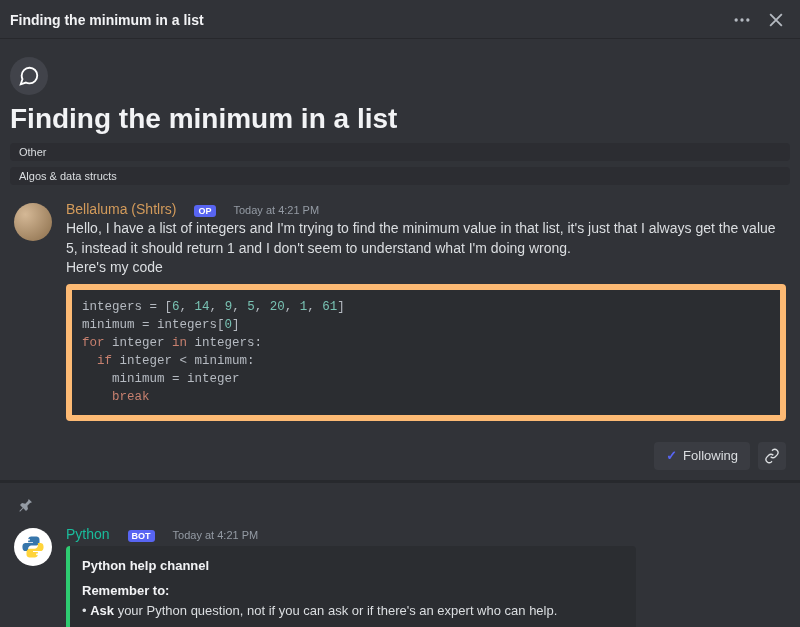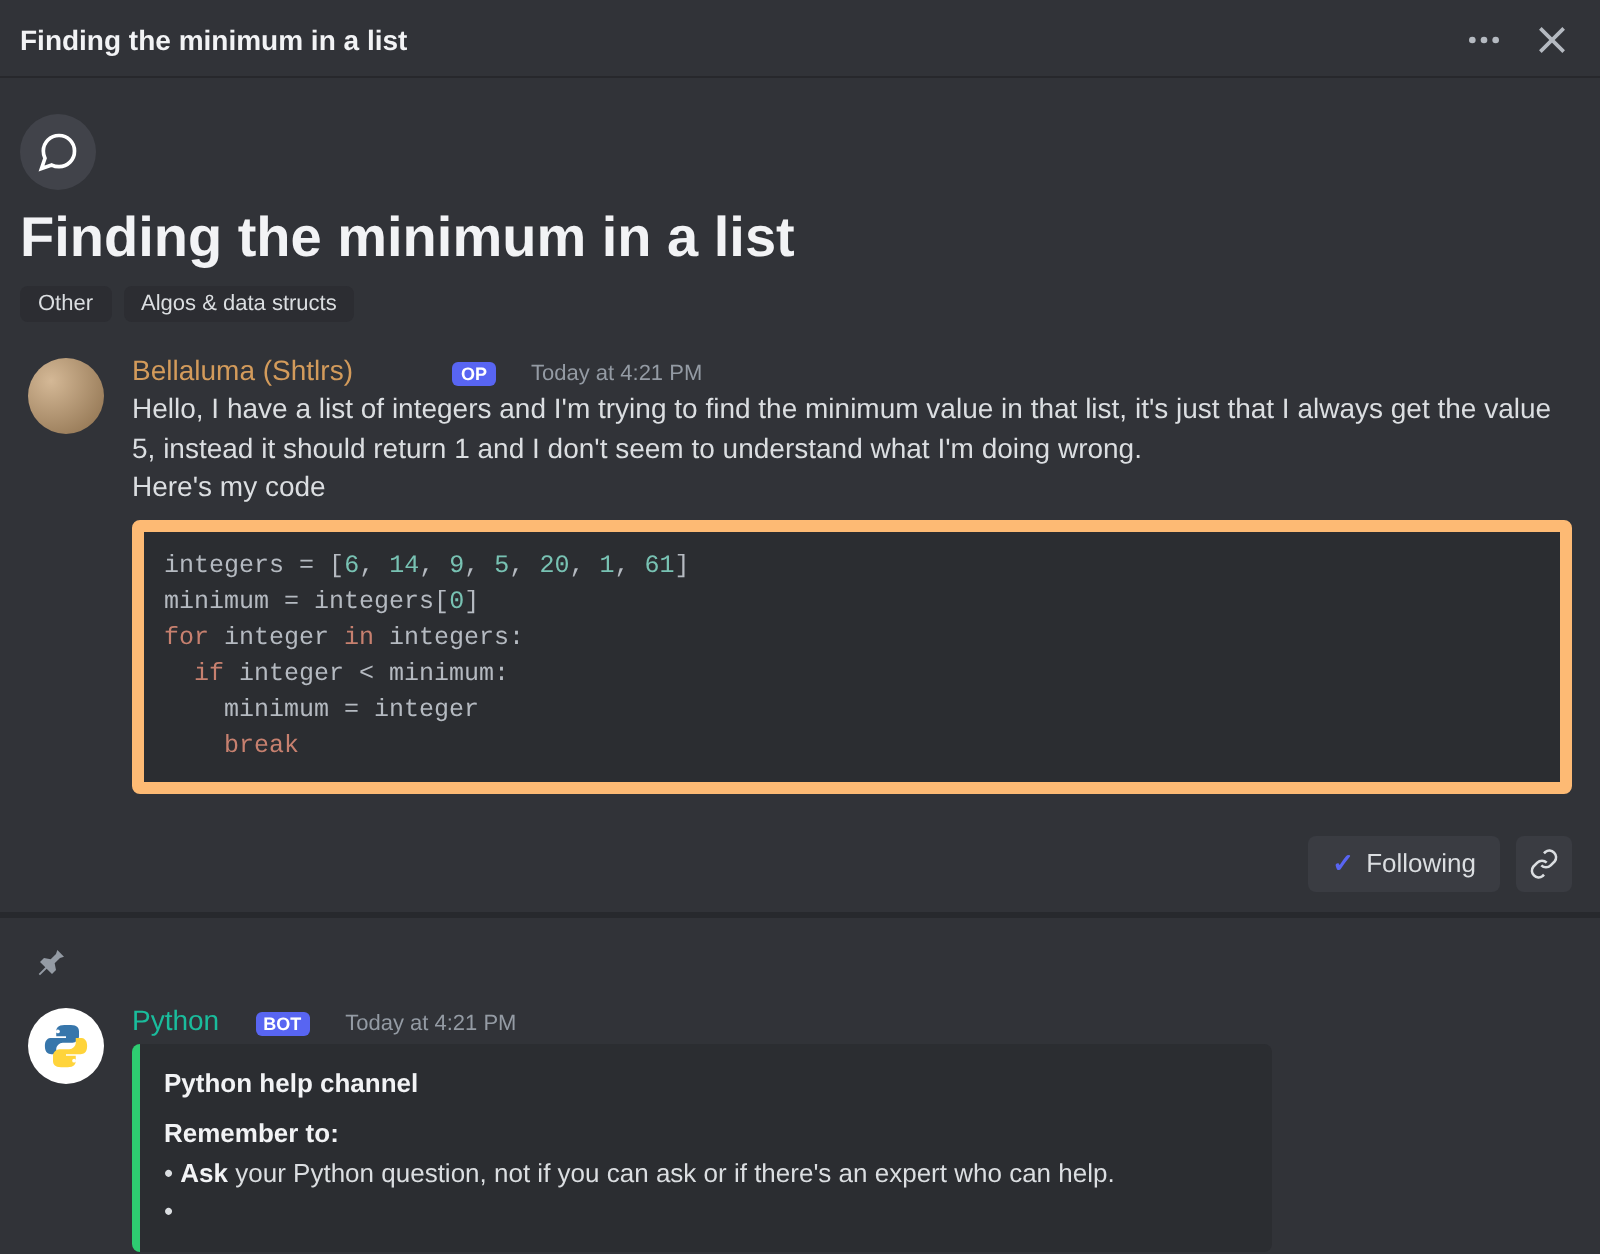--- a/index.html
+++ b/index.html
@@ -46,20 +46,21 @@
   .thread-title {
     font-size: 28px;
     font-weight: 700;
     color: #f2f3f5;
     padding: 0 10px 8px 10px;
   }
   .tags {
     display: flex;
     gap: 6px;
     padding: 0 10px 14px 10px;
+    flex-direction: column;
   }
   .tag {
     background: #2c2d32;
     color: #dbdee1;
     padding: 3px 9px;
     border-radius: 4px;
     font-size: 11px;
     font-weight: 500;
   }
   .message {
@@ -94,21 +95,20 @@
   .author { font-weight: 500; }
   .author-user { color: #d39b5b; }
   .author-bot { color: #1abc9c; }
   .op-badge {
     background: #5865f2;
     color: #fff;
     font-size: 9px;
     font-weight: 600;
     padding: 1px 4px;
     border-radius: 3px;
-    margin-left: 32px;
   }
   .bot-badge {
     background: #5865f2;
     color: #fff;
     font-size: 9px;
     font-weight: 600;
     padding: 1px 4px;
     border-radius: 3px;
     text-align: center;
   }

